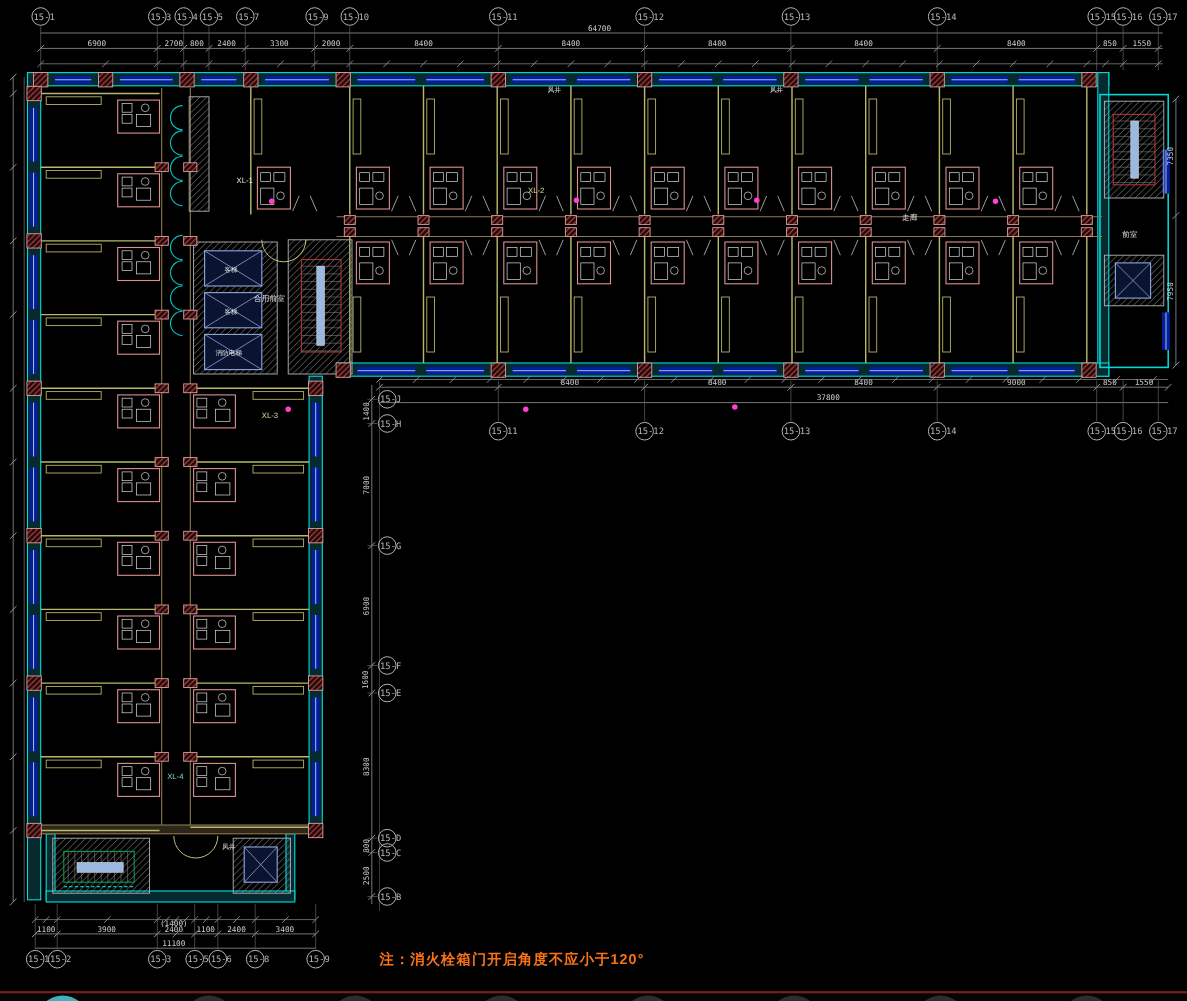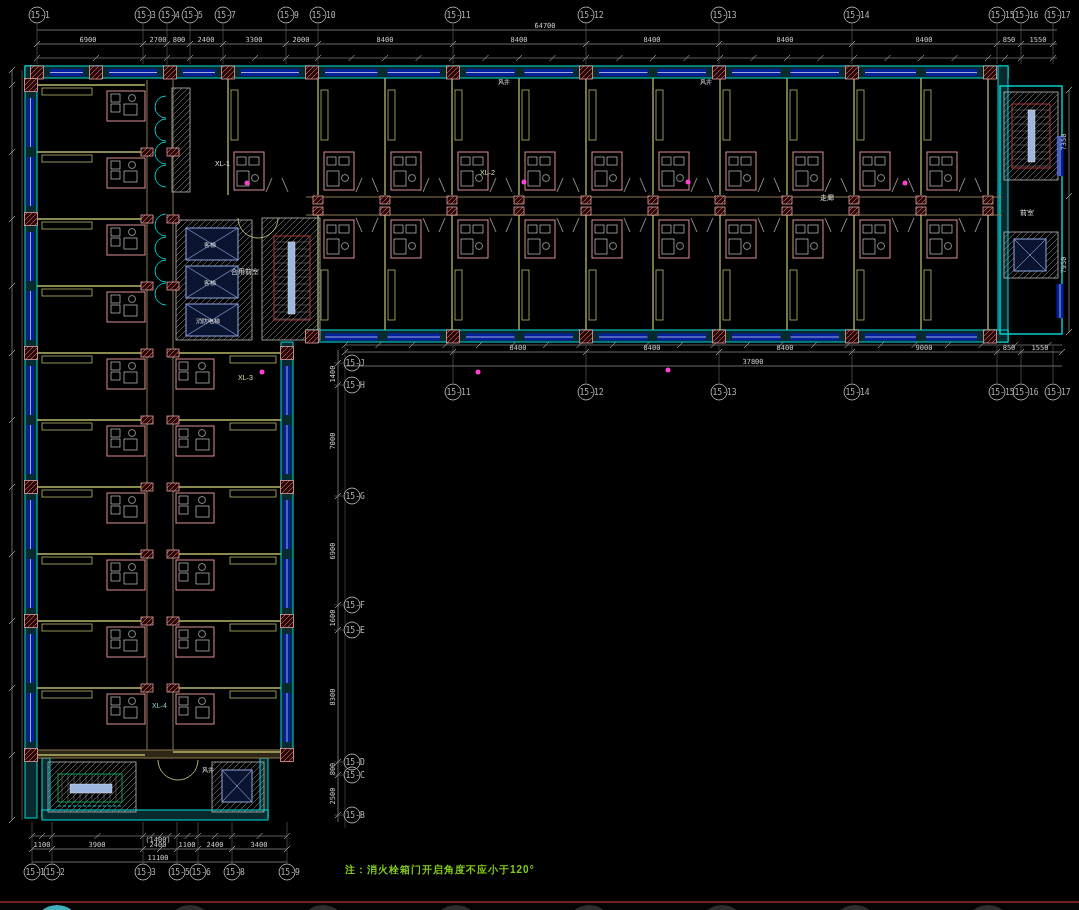--- a/index.html
+++ b/index.html
@@ -1,19 +1,19 @@
 <!DOCTYPE html>
 <html><head>
 <meta charset="utf-8">
 <style>
   html,body{margin:0;padding:0;background:#000;}
   body{width:1079px;height:910px;overflow:hidden;font-family:"DejaVu Sans",sans-serif;}
   .stage{position:relative;width:1079px;height:910px;background:#000;}
   svg{position:absolute;left:0;top:0;}
-  .note{position:absolute;left:345px;top:863px;color:#84cc16;font-size:10px;font-weight:bold;
+  .note{position:absolute;left:345px;top:863px;color:#f97316;font-size:13px;font-weight:bold;
         letter-spacing:1px;font-family:sans-serif;white-space:nowrap;}
   .taskbar-strip{position:absolute;left:0;bottom:0;width:1079px;height:7px;background:#050505;
         border-top:2px solid #7a1f1f;overflow:hidden;z-index:5;}
   .tb-icon{position:absolute;top:2px;width:44px;height:40px;border-radius:50%;}
 </style>
 </head>
 <body>
 
 <div class="stage">
   <svg width="1079" height="910" viewBox="0 0 1079 910">

